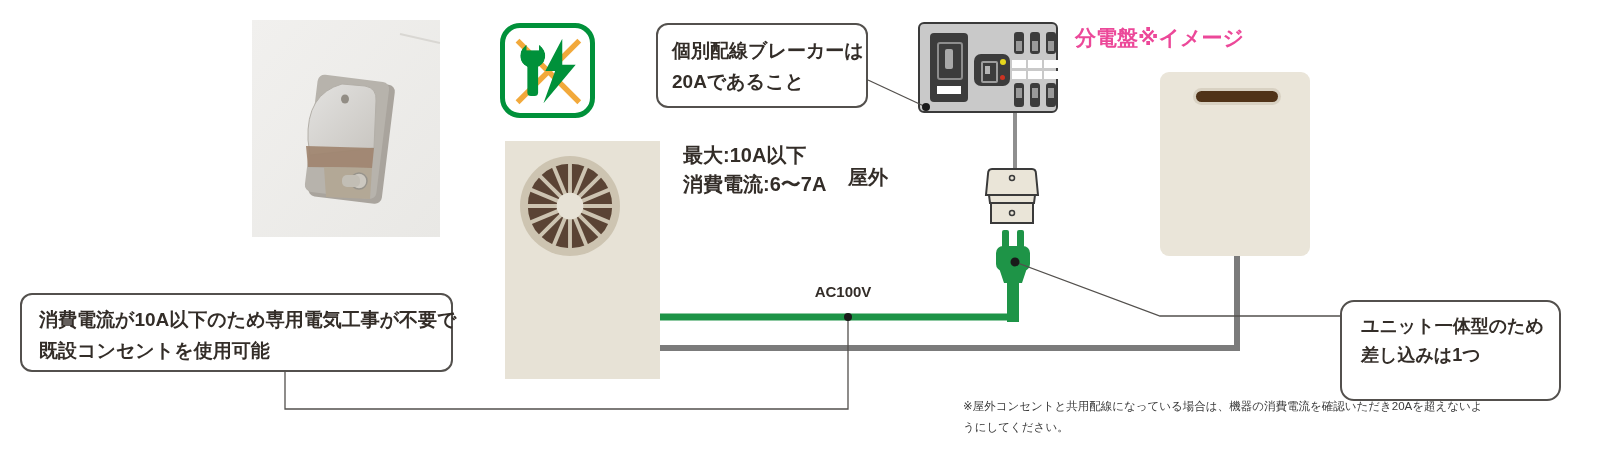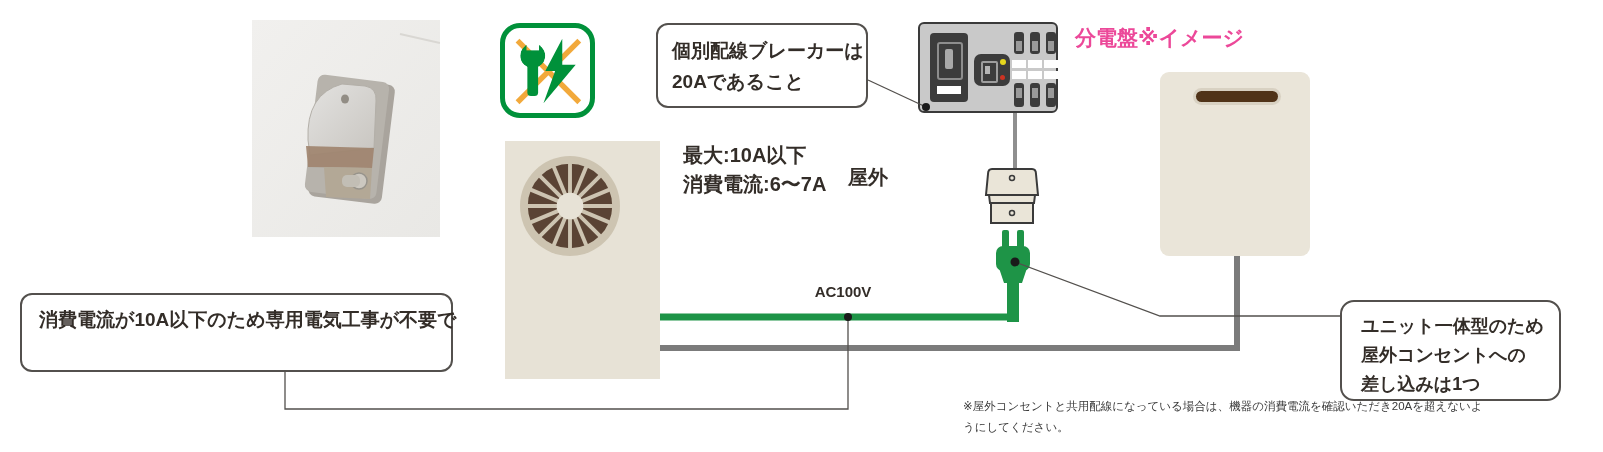--- a/index.html
+++ b/index.html
@@ -201,25 +201,25 @@
       <rect x="0" y="18" width="34" height="25" rx="7"></rect>
       <polygon points="3,40 31,40 26,55 8,55"></polygon>
       <rect x="11" y="54" width="12" height="40"></rect>
     </g>
   </svg>
 
   <div class="voltage">AC100V</div>
 
   <div class="callout jp" style="left:20px;top:293px;width:433px;height:79px;padding:10px 17px;font-size:19px;">
     <div class="ln">消費電流が10A以下のため専用電気工事が不要で</div>
+    <div class="ln">既設コンセントを使用可能</div>
   </div>
 
   <div class="callout jp" style="left:1340px;top:263px;width:221px;height:101px;padding:10px 0 0 19px;font-size:18px;border-radius:14px;margin-top:37px;">
     <div class="ln">ユニット一体型のため</div>
-    <div class="ln">屋外コンセントへの</div>
     <div class="ln">差し込みは1つ</div>
   </div>
 
   <div class="footnote">※屋外コンセントと共用配線になっている場合は、機器の消費電流を確認いただき20Aを超えないようにしてください。</div>
 
   <svg class="overlay" width="1603" height="452">
     <line x1="868" y1="80" x2="926" y2="107" stroke="#53504d" stroke-width="1.3"></line>
     <circle cx="926" cy="107" r="4" fill="#1a1a1a"></circle>
     <polyline points="285,372 285,409 848,409 848,317" fill="none" stroke="#53504d" stroke-width="1.3"></polyline>
     <circle cx="848" cy="317" r="4" fill="#1a1a1a"></circle>

